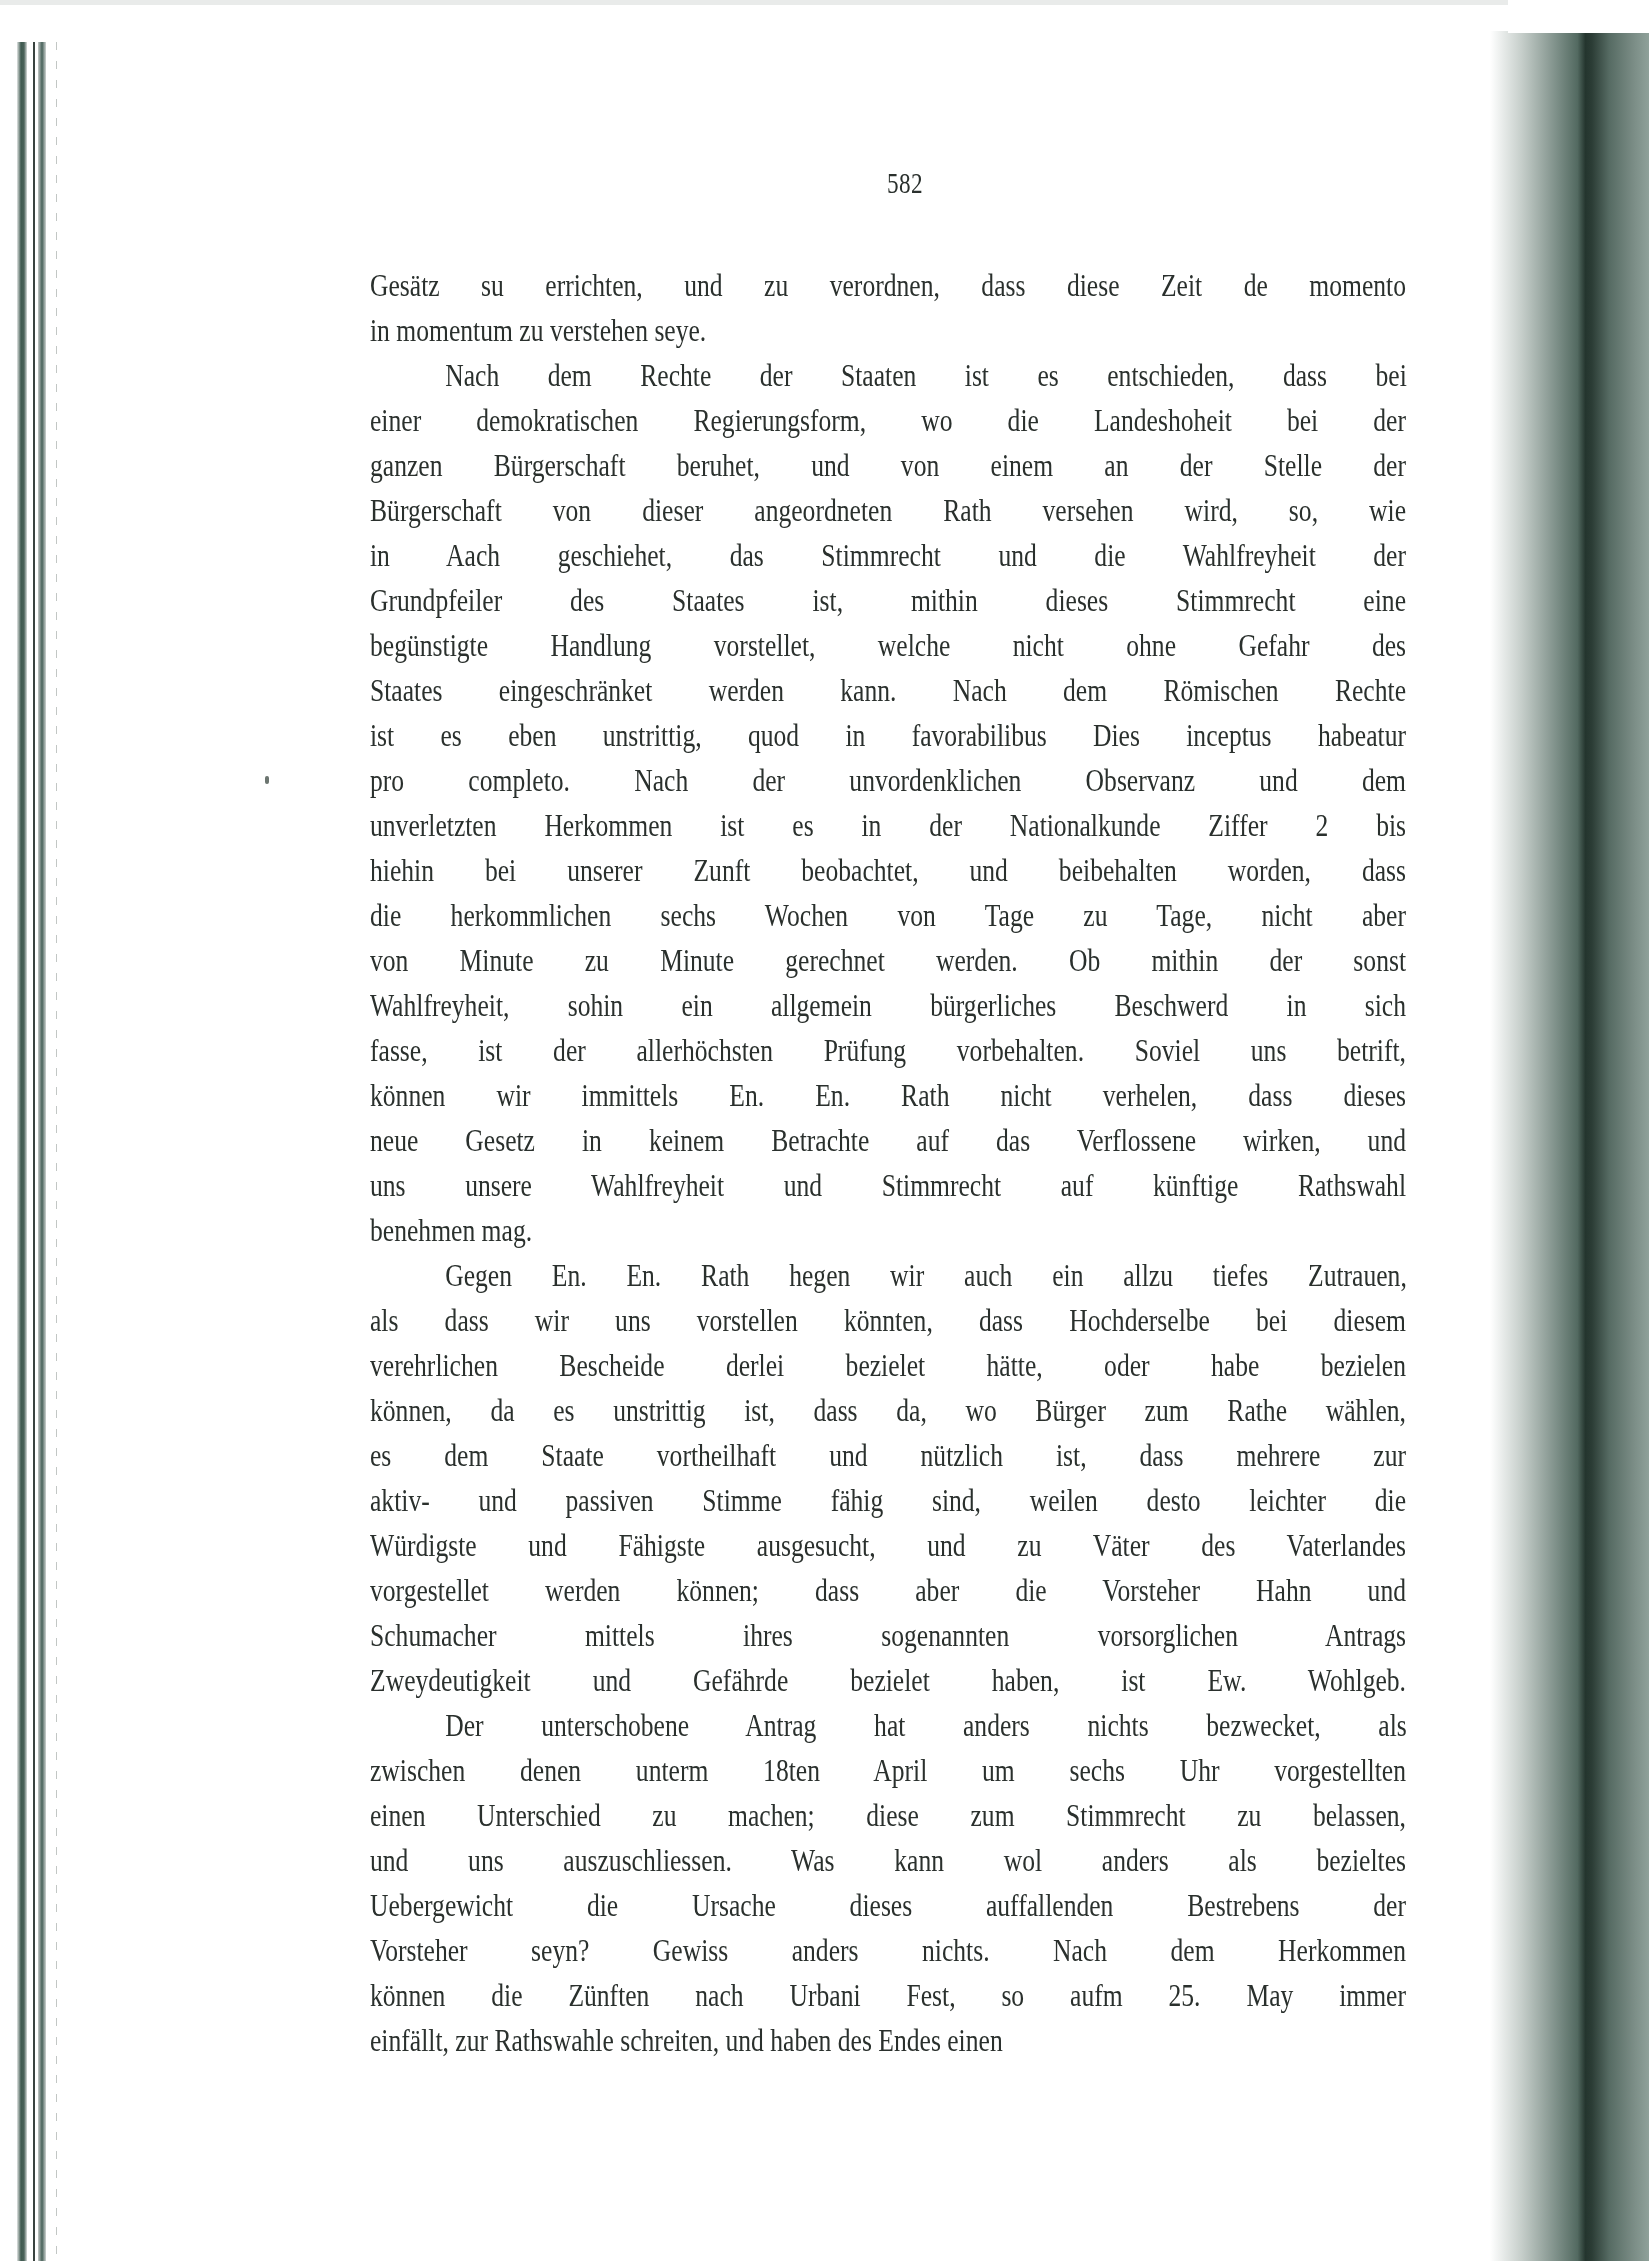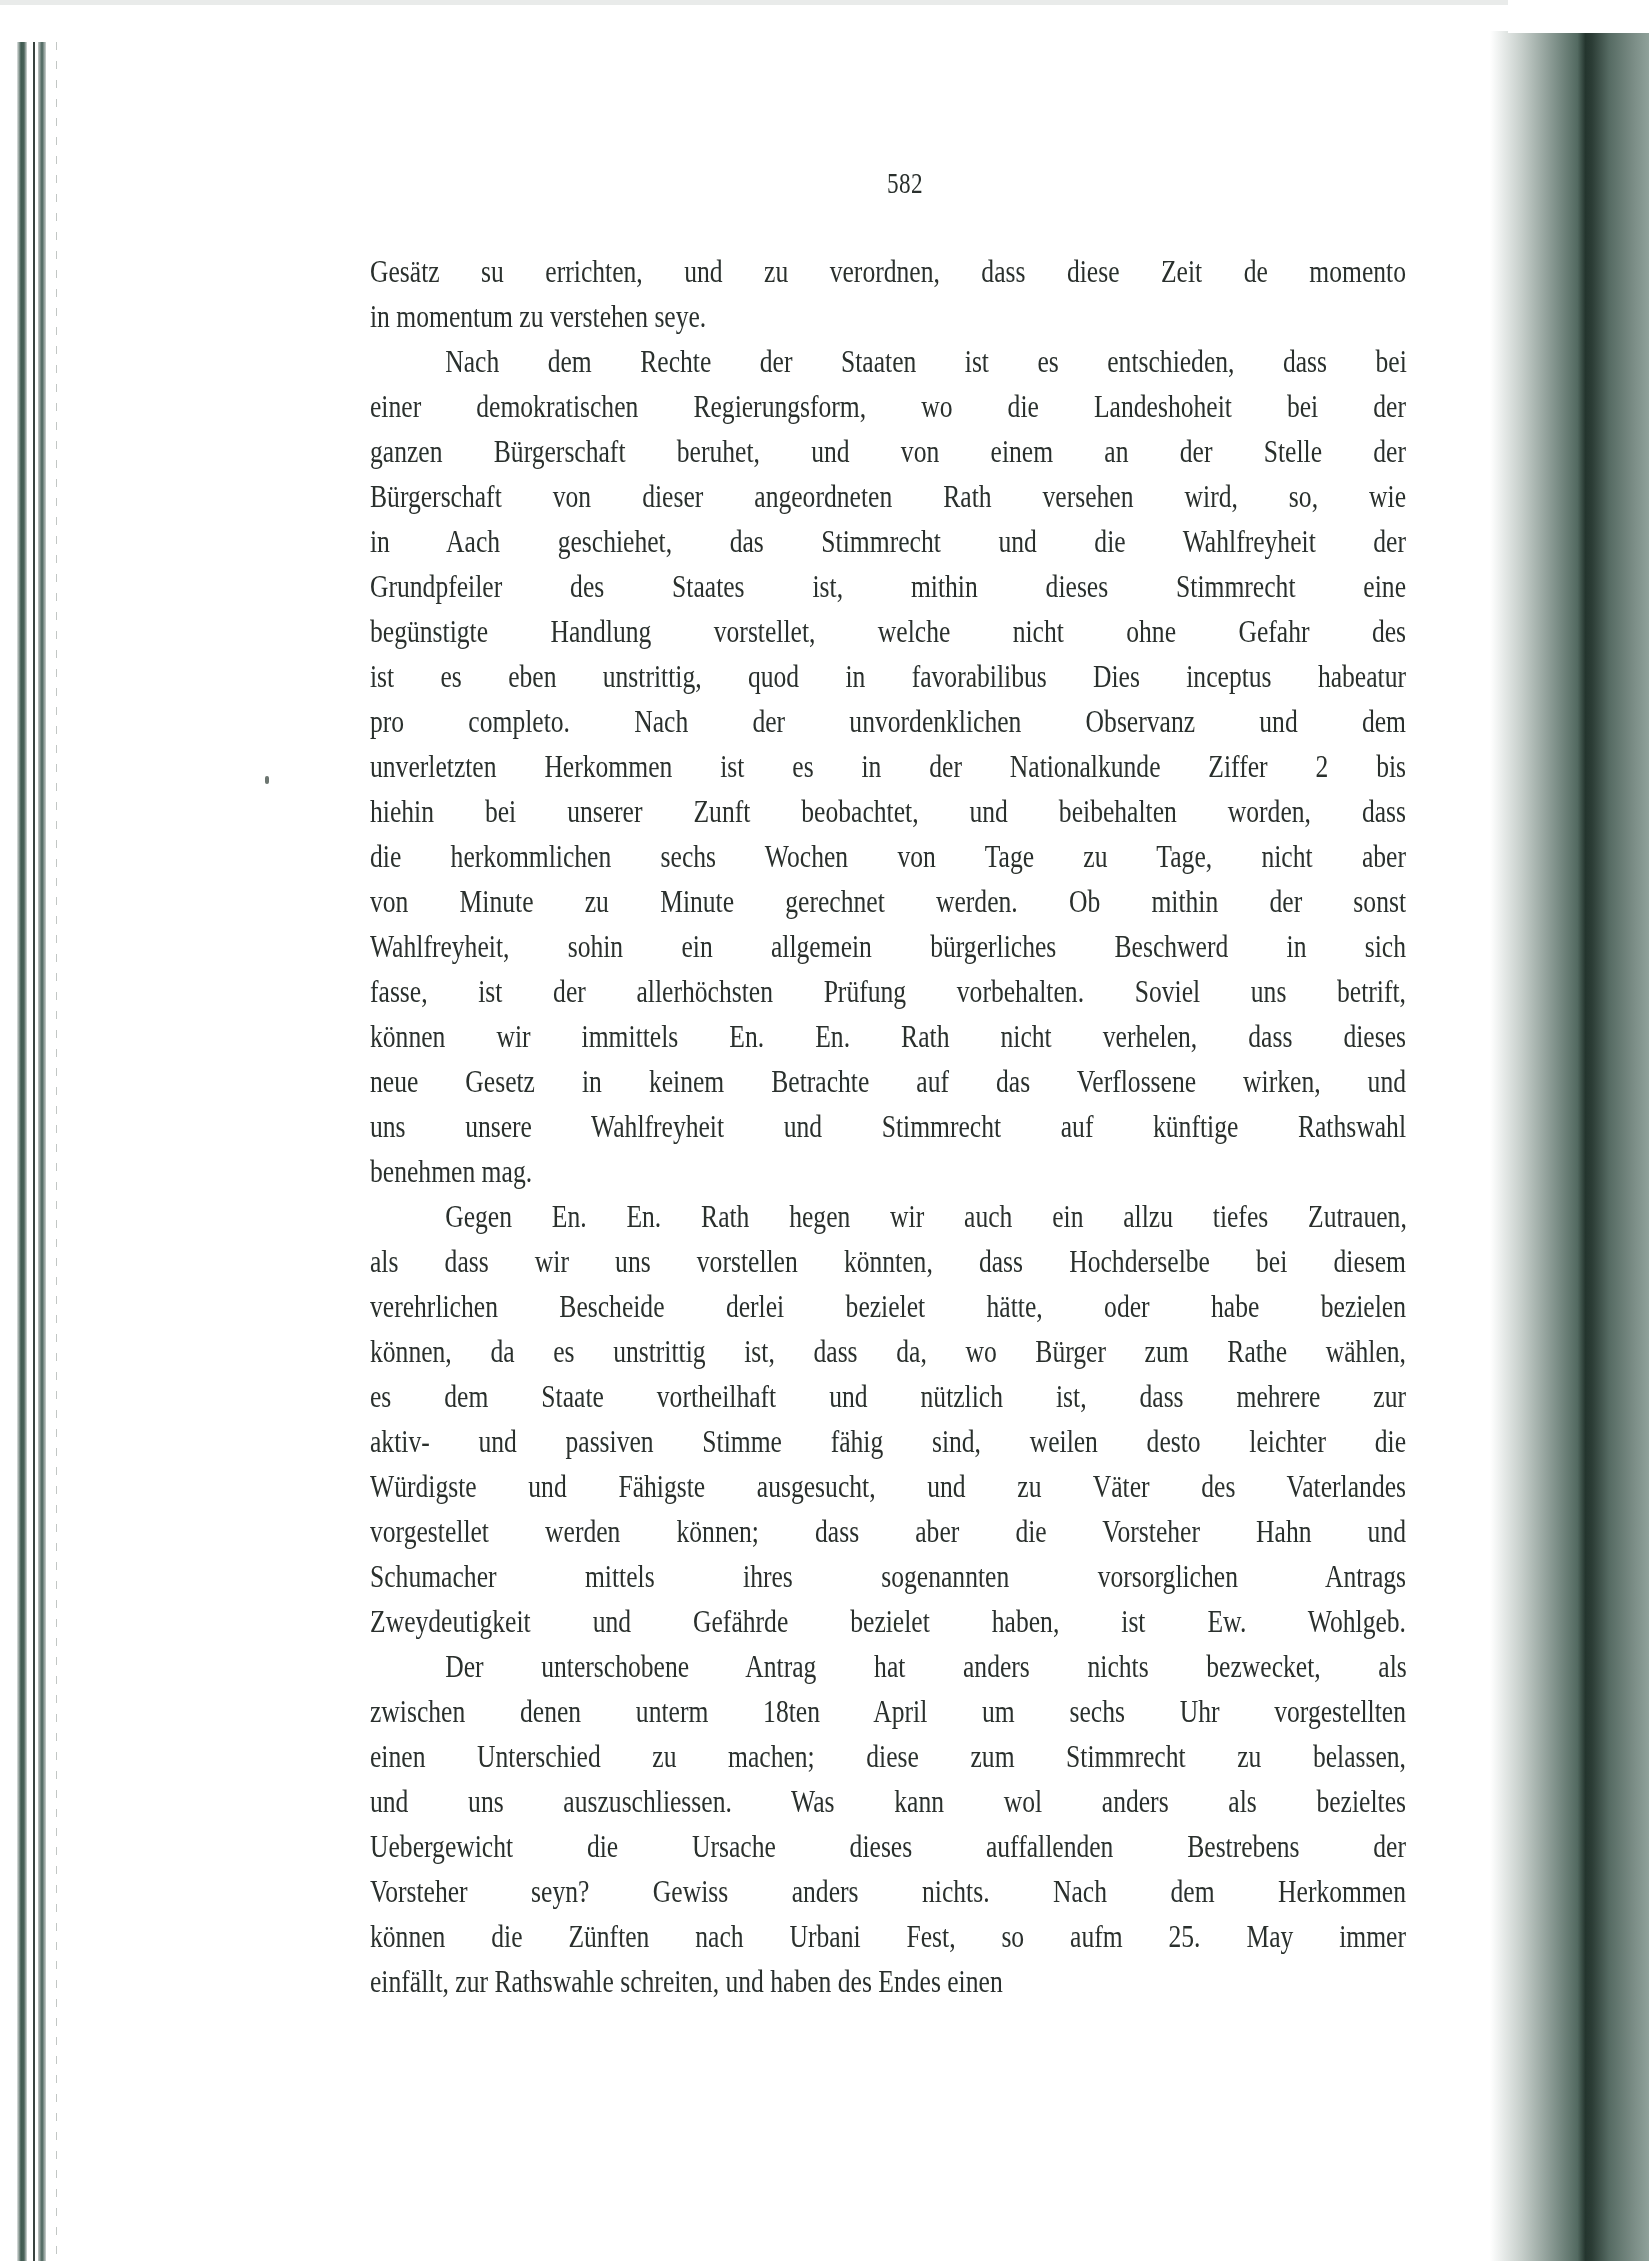--- a/index.html
+++ b/index.html
@@ -42,21 +42,21 @@
     position: absolute;
     left: 887px; top: 167px;
     font-size: 29px;
     letter-spacing: 0.5px;
     transform: scaleX(0.8);
     transform-origin: left top;
   }
   .text-block {
     position: absolute;
     left: 370px;
-    top: 249px;
+    top: 263px;
     width: 1037px;
   }
   .line {
     position: relative;
     height: 45px;
     font-size: 32px;
     line-height: 45px;
     white-space: nowrap;
     overflow: visible;
   }
@@ -121,20 +121,23 @@
       <div class="line">
         <span class="inner">in Aach geschiehet, das Stimmrecht und die Wahlfreyheit der</span>
       </div>
       <div class="line">
         <span class="inner">Grundpfeiler des Staates ist, mithin dieses Stimmrecht eine</span>
       </div>
       <div class="line">
         <span class="inner">begünstigte Handlung vorstellet, welche nicht ohne Gefahr des</span>
       </div>
       <div class="line">
+        <span class="inner">Staates eingeschränket werden kann. Nach dem Römischen Rechte</span>
+      </div>
+      <div class="line">
         <span class="inner">ist es eben unstrittig, quod in favorabilibus Dies inceptus habeatur</span>
       </div>
       <div class="line">
         <span class="inner">pro completo. Nach der unvordenklichen Observanz und dem</span>
       </div>
       <div class="line">
         <span class="inner">unverletzten Herkommen ist es in der Nationalkunde Ziffer 2 bis</span>
       </div>
       <div class="line">
         <span class="inner">hiehin bei unserer Zunft beobachtet, und beibehalten worden, dass</span>

